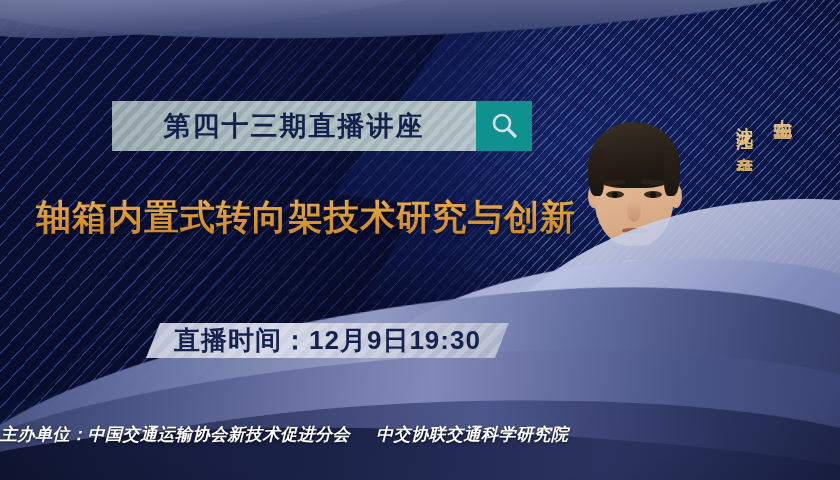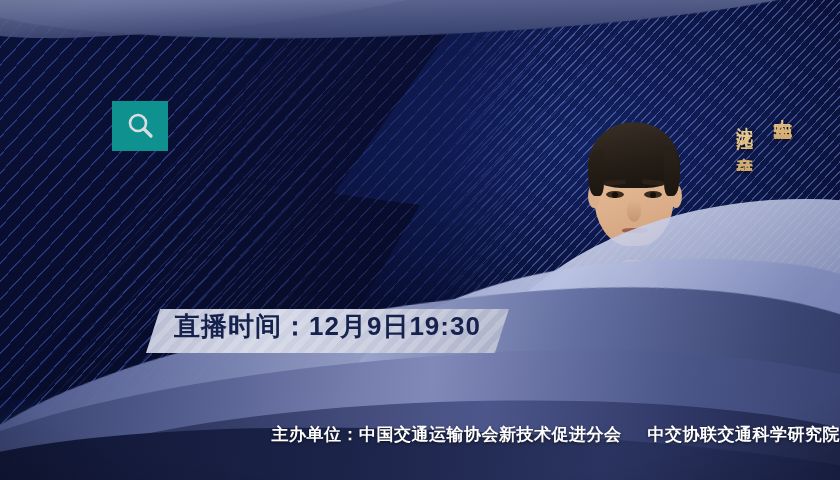--- a/index.html
+++ b/index.html
@@ -336,25 +336,25 @@
     background: linear-gradient(180deg, #e8b257 0%, #d79430 55%, #c9862a 100%);
     -webkit-background-clip: text;
             background-clip: text;
     -webkit-text-fill-color: transparent;
     filter: drop-shadow(1px 2px 2px rgba(0,0,0,.55));
     white-space: nowrap;
   }
 
   .time-badge {
     position: absolute;
-    left: 146px; top: 309px;
-    height: 44px;
+    left: 146px; top: 323px;
+    height: 35px;
     padding: 0 28px;
     display: flex;
-    align-items: flex-start;
+    align-items: center;
     background:
       repeating-linear-gradient(-47deg, rgba(255,255,255,.18) 0 6px, rgba(255,255,255,0) 6px 12px),
       linear-gradient(120deg, #b9bdd2 0%, #cfd3e3 35%, #c3c7da 65%, #aab0c8 100%);
     clip-path: polygon(14px 0, 100% 0, calc(100% - 14px) 100%, 0 100%);
     box-shadow: 0 2px 8px rgba(0,0,0,.35);
   }
   .time-text {
     font-size: 26px;
     font-weight: bold;
     color: #16224e;
@@ -380,27 +380,28 @@
     font-size: 19px;
   }
   .vert-person {
     right: 84px; top: 113px;
     font-size: 17px;
   }
 
   .footer {
     position: absolute;
     left: 0; right: 0; top: 423px;
-    text-align: right;
+    text-align: left;
     font-size: 17px;
     font-weight: bold;
     color: #ffffff;
     letter-spacing: .5px;
     text-shadow: 0 1px 3px rgba(0,0,0,.65);
     white-space: nowrap;
+    font-style: italic;
   }
   .footer .gap { display: inline-block; width: 26px; }
 </style>
 </head>
 <body>
 
 <div id="poster">
 
   <div class="bg-base"></div>
   <div class="wedge-dark"></div>
@@ -441,30 +442,34 @@
   <div class="ribbon ribbon-4"></div>
   <div class="ribbon ribbon-3"></div>
   <div class="ribbon ribbon-1"></div>
   <div class="ribbon ribbon-2"></div>
   <div class="ribbon ribbon-5"></div>
   <div class="ribbon ribbon-6"></div>
   <div class="vignette"></div>
 
 
   <div class="search-bar">
+    <div class="search-field">
+      <span class="search-text">第四十三期直播讲座</span>
+    </div>
     <div class="search-btn">
       <span>
         <svg width="30" height="30" viewBox="0 0 30 30" aria-hidden="true">
           <circle cx="13" cy="12" r="8" fill="none" stroke="#d9dde2" stroke-width="2.6"></circle>
           <line x1="19" y1="18" x2="26" y2="25" stroke="#d9dde2" stroke-width="3.2" stroke-linecap="round"></line>
         </svg>
       </span>
     </div>
   </div>
 
+  <div class="topic-title">轴箱内置式转向架技术研究与创新</div>
 
   <div class="time-badge">
     <span class="time-text">直播时间：12月9日19:30</span>
   </div>
 
   <div class="vert-col vert-company">中车株洲电力机车有限公司</div>
 
   <div class="vert-col vert-person">沈龙江 产品研发中心副总监</div>
 
   <div class="footer">

